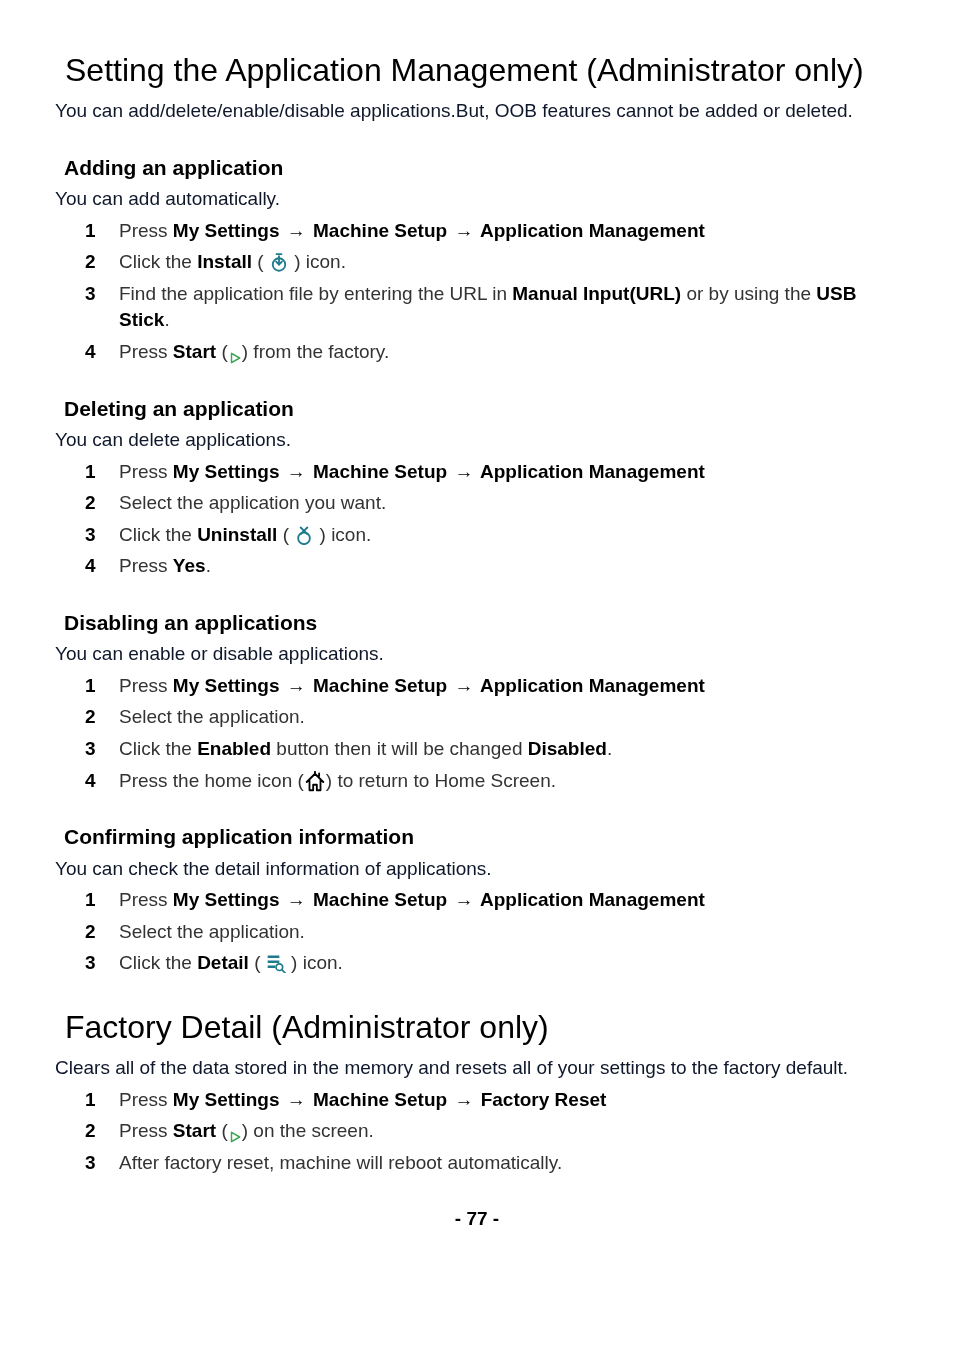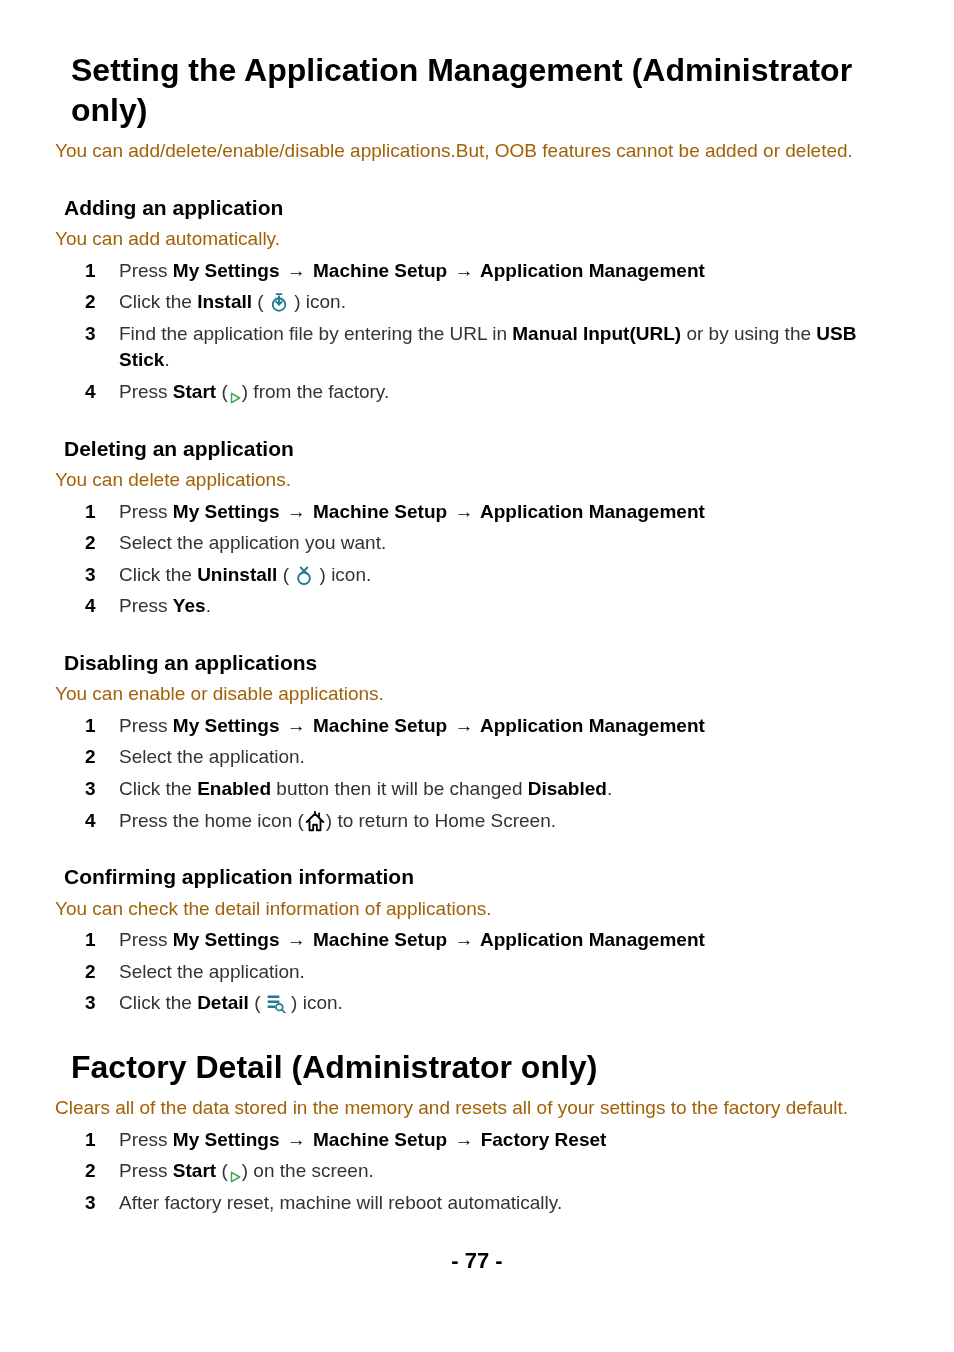--- a/index.html
+++ b/index.html
@@ -8,32 +8,32 @@
     margin: 0;
     padding: 50px 55px 30px 55px;
     width: 954px;
     box-sizing: border-box;
     color: #000;
     font-size: 19px;
     line-height: 1.4;
   }
   h1 {
     font-size: 32px;
-    font-weight: 700;
-    margin: 0 0 8px 16px;
+    font-weight: 400;
+    margin: 0 0 8px 10px;
     line-height: 1.25;
   }
   h2 {
     font-size: 21px;
     font-weight: 700;
     margin: 28px 0 4px 9px;
   }
   p.intro {
     margin: 4px 0 4px 0;
-    color: #a16207;
+    color: #0f172a;
   }
   ol {
     margin: 4px 0 10px 0;
     padding-left: 48px;
     list-style: none;
     counter-reset: step;
   }
   ol li {
     counter-increment: step;
     position: relative;
@@ -59,21 +59,21 @@
     vertical-align: middle;
     width: 20px;
     height: 20px;
     position: relative;
     top: -1px;
   }
   .page-num {
     text-align: center;
     font-weight: 700;
     margin-top: 30px;
-    font-size: 22px;
+    font-size: 19px;
   }
 </style>
 </head>
 <body>
 
 <h1>Setting the Application Management (Administrator only)</h1>
 <p class="intro">You can add/delete/enable/disable applications.But, OOB features cannot be added or deleted.</p>
 
 <h2>Adding an application</h2>
 <p class="intro">You can add automatically.</p>

